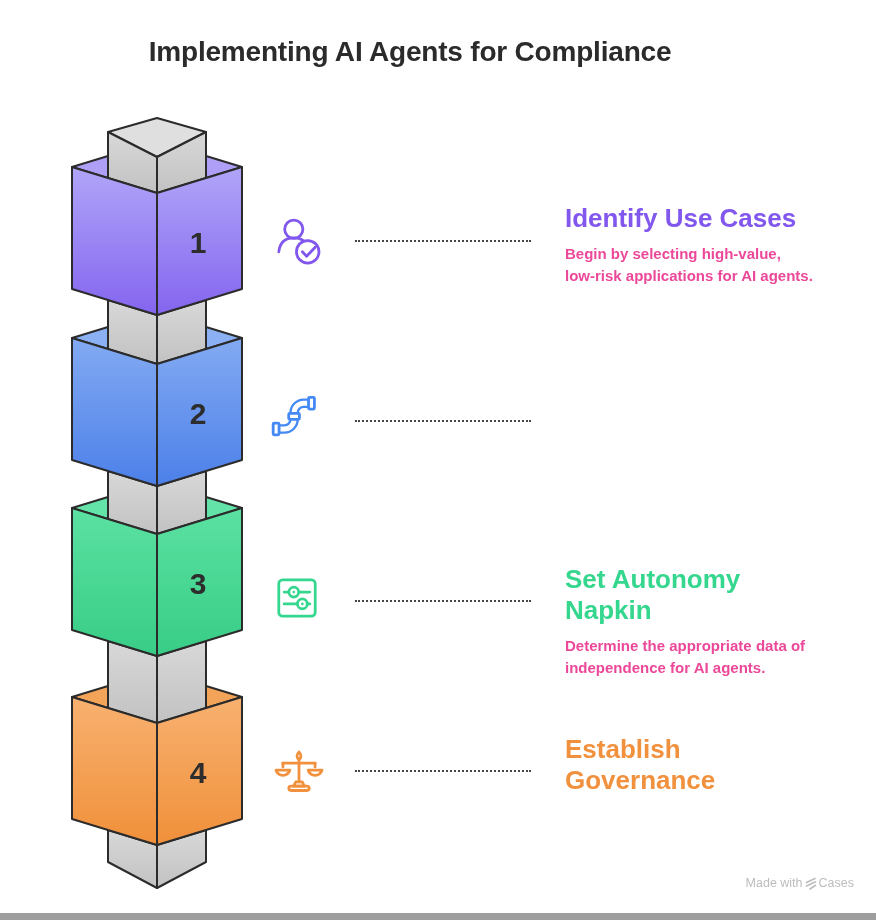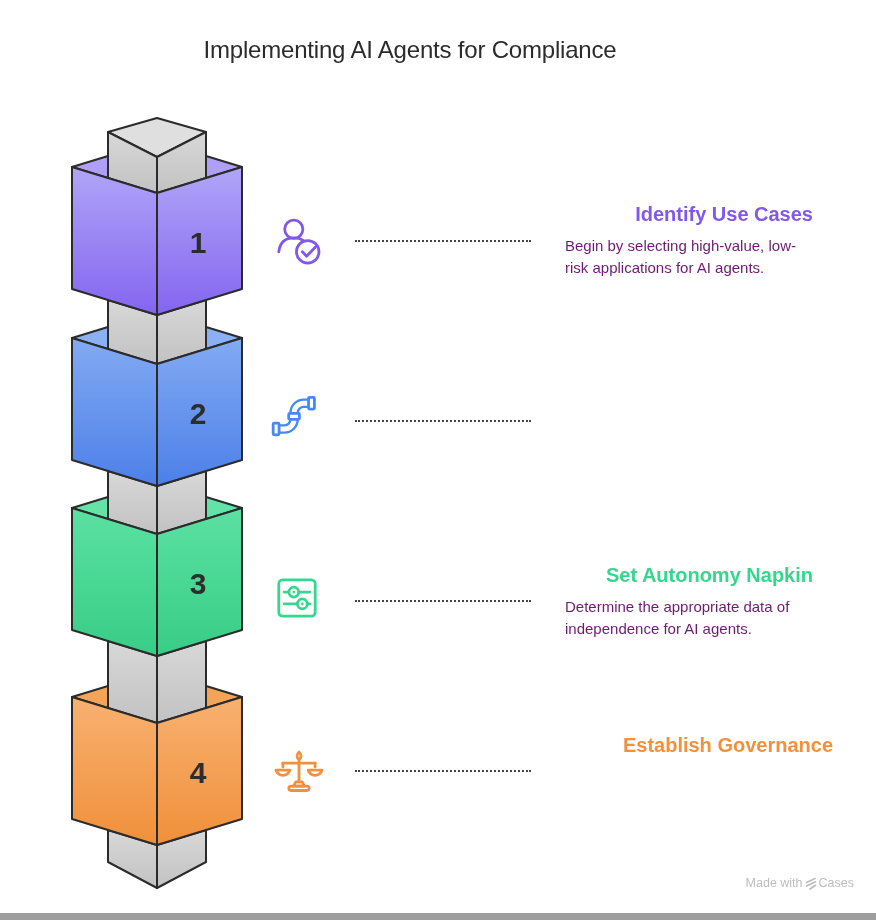--- a/index.html
+++ b/index.html
@@ -5,21 +5,21 @@
   html,body{margin:0;padding:0;background:#ffffff;}
   body{
     width:876px;height:920px;position:relative;overflow:hidden;
     font-family:"Liberation Sans","DejaVu Sans",sans-serif;
     -webkit-font-smoothing:antialiased;
   }
   .canvas{position:absolute;inset:0;}
 
   .title{
     position:absolute;top:36px;left:0;width:820px;text-align:center;
-    font-size:24px;font-weight:400;color:#2b2b2b;letter-spacing:-0.2px;
+    font-size:28px;font-weight:700;color:#2b2b2b;letter-spacing:-0.2px;
   }
 
   
   .stack{position:absolute;left:62px;top:110px;width:190px;height:810px;}
   .stack polygon{stroke:#2b2b2b;stroke-width:2;stroke-linejoin:round;}
   .stack text{
     font-family:"Liberation Sans","DejaVu Sans",sans-serif;
     font-size:30px;font-weight:700;fill:#2d2d2d;text-anchor:middle;
   }
 
@@ -31,22 +31,22 @@
   .ic-core{fill:none;stroke:#ffffff;stroke-width:4.6;stroke-linecap:round;stroke-linejoin:round;}
   .ic-fill-white{fill:#ffffff;}
   .ic-dot{fill:currentColor;stroke:none;}
 
   .dotline{
     position:absolute;left:355px;width:176px;height:0;
     border-top:2px dotted #454545;
   }
 
   .step-text{position:absolute;left:565px;width:248px;}
-  .step-heading{font-size:20px;font-weight:700;color:var(--accent);margin:0 0 9px 0;text-align:right;}
-  .step-description{font-size:15px;line-height:1.47;color:#701a75;margin:0;}
+  .step-heading{font-size:26px;font-weight:700;color:var(--accent);margin:0 0 9px 0;}
+  .step-description{font-size:15px;line-height:1.47;color:#ec4899;margin:0;font-weight:bold;}
 
   
   .made-with{
     position:absolute;right:22px;top:876px;display:flex;align-items:center;gap:1px;
     font-size:12.5px;color:#bdbdbd;font-weight:500;cursor:pointer;
   }
   .napkin-logo{width:14px;height:14px;}
   .napkin-logo path{fill:none;stroke:#bdbdbd;stroke-width:1.7;stroke-linecap:round;}
 
   .bottom-bar{position:absolute;left:0;bottom:0;width:876px;height:7px;background:#9e9e9e;}
@@ -190,21 +190,21 @@
       <line class="ic" x1="13" y1="23.5" x2="43" y2="23.5"></line>
       <line class="ic" x1="13" y1="23.5" x2="13" y2="27"></line>
       <line class="ic" x1="43" y1="23.5" x2="43" y2="27"></line>
       <path class="ic" d="M6.5,30 a6.8,6.8 0 0 0 13,0 Z"></path>
       <path class="ic" d="M36.5,30 a6.8,6.8 0 0 0 13,0 Z"></path>
       <path class="ic" d="M25,41 h6 l2,4 h-10 Z"></path>
       <rect class="ic" x="18.5" y="45" width="19" height="4" rx="2"></rect>
     </svg>
   </div>
   <div class="dotline" style="top:770px;"></div>
-  <div class="step-text" style="top: 734px; margin-left: 20px; --accent: #F2913D;">
+  <div class="step-text" style="top: 734px; --accent: #F2913D;">
     <div class="step-heading">Establish Governance</div>
   </div>
 
   <div class="made-with">
     <span>Made with</span>
     <svg class="napkin-logo" viewBox="0 0 14 14">
       <path d="M2.5,6.5 L11,2.5"></path>
       <path d="M2.5,10 L11.5,5.8"></path>
       <path d="M6,13 L11.5,9.3"></path>
     </svg>

